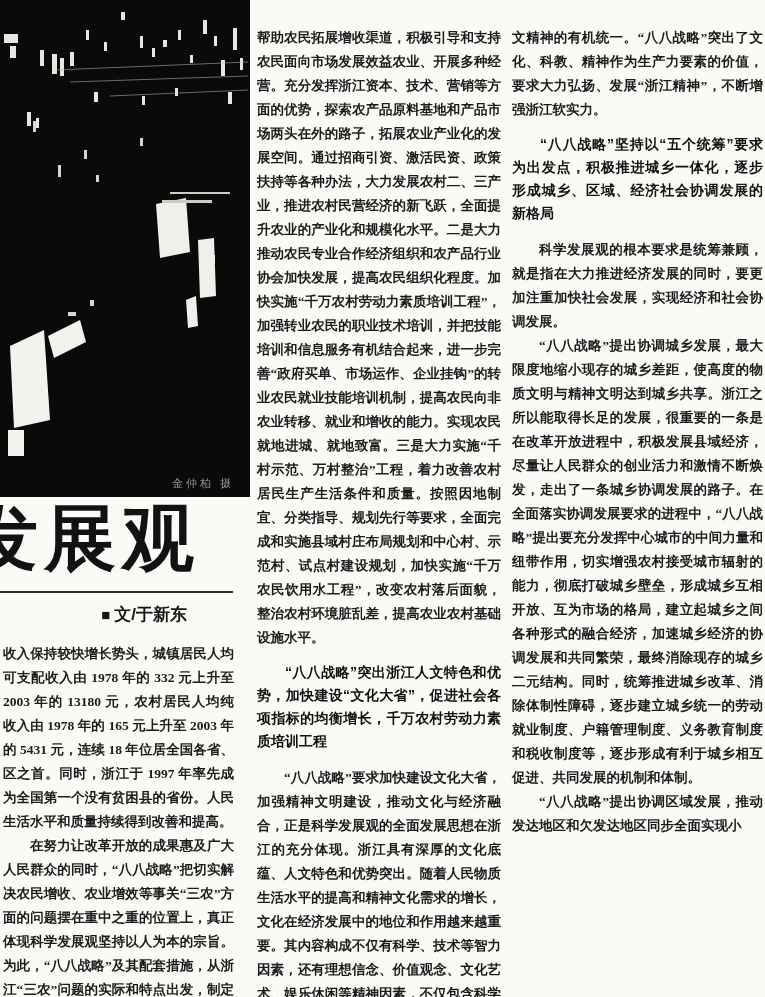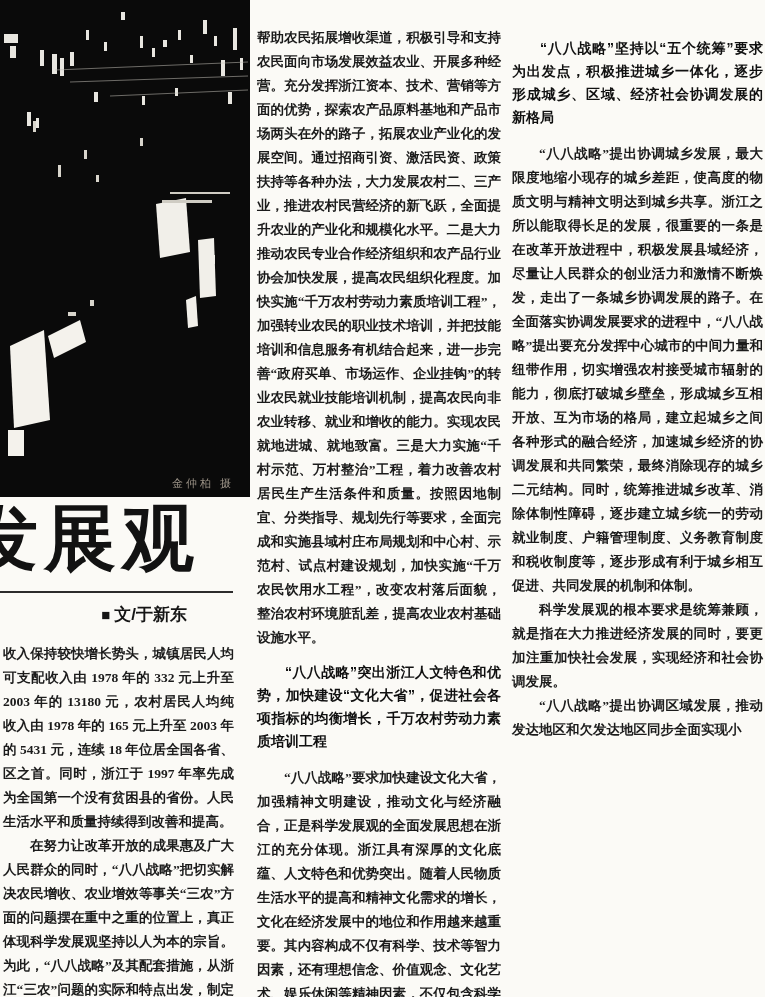--- a/index.html
+++ b/index.html
@@ -152,19 +152,20 @@
     <p>在努力让改革开放的成果惠及广大人民群众的同时，“八八战略”把切实解决农民增收、农业增效等事关“三农”方面的问题摆在重中之重的位置上，真正体现科学发展观坚持以人为本的宗旨。为此，“八八战略”及其配套措施，从浙江“三农”问题的实际和特点出发，制定了农业产业化和规模化、农民组织化和技能化、农村城镇化和社区化为核心的系列对策。一是为</p>
   </div>
 
   <div class="col-middle body-text">
     <p class="cont">帮助农民拓展增收渠道，积极引导和支持农民面向市场发展效益农业、开展多种经营。充分发挥浙江资本、技术、营销等方面的优势，探索农产品原料基地和产品市场两头在外的路子，拓展农业产业化的发展空间。通过招商引资、激活民资、政策扶持等各种办法，大力发展农村二、三产业，推进农村民营经济的新飞跃，全面提升农业的产业化和规模化水平。二是大力推动农民专业合作经济组织和农产品行业协会加快发展，提高农民组织化程度。加快实施“千万农村劳动力素质培训工程”，加强转业农民的职业技术培训，并把技能培训和信息服务有机结合起来，进一步完善“政府买单、市场运作、企业挂钩”的转业农民就业技能培训机制，提高农民向非农业转移、就业和增收的能力。实现农民就地进城、就地致富。三是大力实施“千村示范、万村整治”工程，着力改善农村居民生产生活条件和质量。按照因地制宜、分类指导、规划先行等要求，全面完成和实施县域村庄布局规划和中心村、示范村、试点村建设规划，加快实施“千万农民饮用水工程”，改变农村落后面貌，整治农村环境脏乱差，提高农业农村基础设施水平。</p>
     <h2 class="section-heading">“八八战略”突出浙江人文特色和优势，加快建设“文化大省”，促进社会各项指标的均衡增长，千万农村劳动力素质培训工程</h2>
     <p>“八八战略”要求加快建设文化大省，加强精神文明建设，推动文化与经济融合，正是科学发展观的全面发展思想在浙江的充分体现。浙江具有深厚的文化底蕴、人文特色和优势突出。随着人民物质生活水平的提高和精神文化需求的增长，文化在经济发展中的地位和作用越来越重要。其内容构成不仅有科学、技术等智力因素，还有理想信念、价值观念、文化艺术、娱乐休闲等精神因素，不仅包含科学精神，还体现人文精神，是科学精神与人</p>
   </div>
 
   <div class="col-right body-text">
+    <p class="cont">文精神的有机统一。“八八战略”突出了文化、科教、精神作为生产力要素的价值，要求大力弘扬、发展“浙江精神”，不断增强浙江软实力。</p>
     <h2 class="section-heading">“八八战略”坚持以“五个统筹”要求为出发点，积极推进城乡一体化，逐步形成城乡、区域、经济社会协调发展的新格局</h2>
+    <p>科学发展观的根本要求是统筹兼顾，就是指在大力推进经济发展的同时，要更加注重加快社会发展，实现经济和社会协调发展。</p>
     <p>“八八战略”提出协调城乡发展，最大限度地缩小现存的城乡差距，使高度的物质文明与精神文明达到城乡共享。浙江之所以能取得长足的发展，很重要的一条是在改革开放进程中，积极发展县域经济，尽量让人民群众的创业活力和激情不断焕发，走出了一条城乡协调发展的路子。在全面落实协调发展要求的进程中，“八八战略”提出要充分发挥中心城市的中间力量和纽带作用，切实增强农村接受城市辐射的能力，彻底打破城乡壁垒，形成城乡互相开放、互为市场的格局，建立起城乡之间各种形式的融合经济，加速城乡经济的协调发展和共同繁荣，最终消除现存的城乡二元结构。同时，统筹推进城乡改革、消除体制性障碍，逐步建立城乡统一的劳动就业制度、户籍管理制度、义务教育制度和税收制度等，逐步形成有利于城乡相互促进、共同发展的机制和体制。</p>
-    <p>科学发展观的根本要求是统筹兼顾，就是指在大力推进经济发展的同时，要更加注重加快社会发展，实现经济和社会协调发展。</p>
     <p>“八八战略”提出协调区域发展，推动发达地区和欠发达地区同步全面实现小</p>
   </div>
 
 </div>
 
 </body></html>

